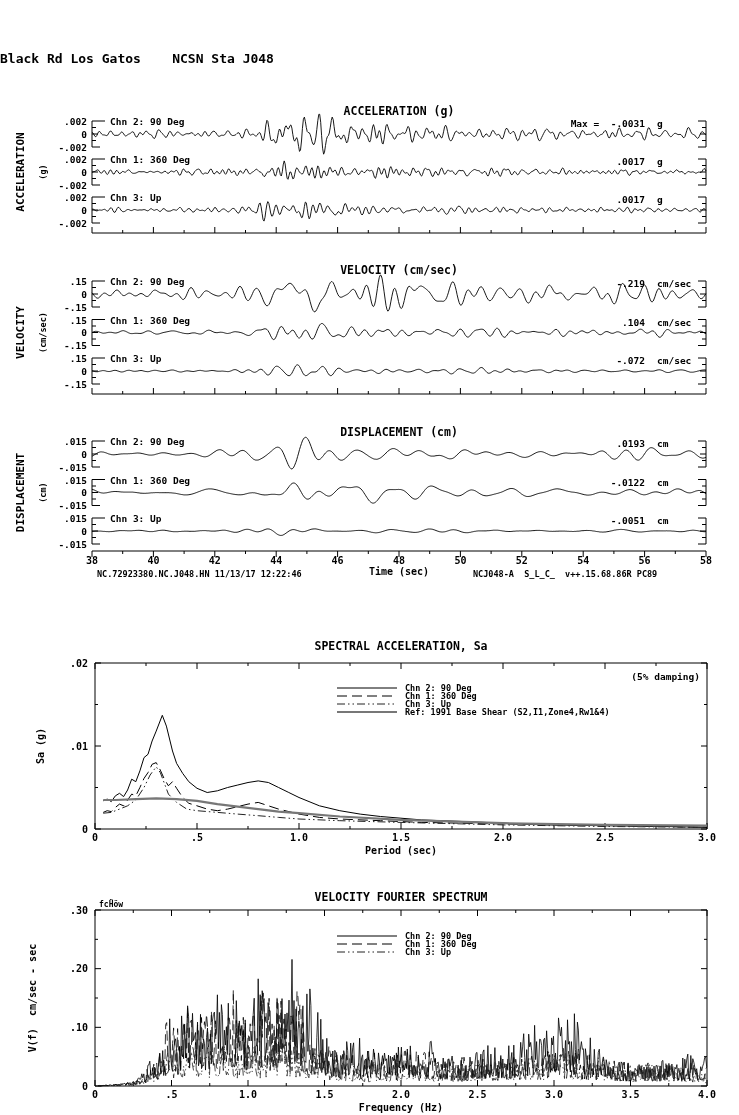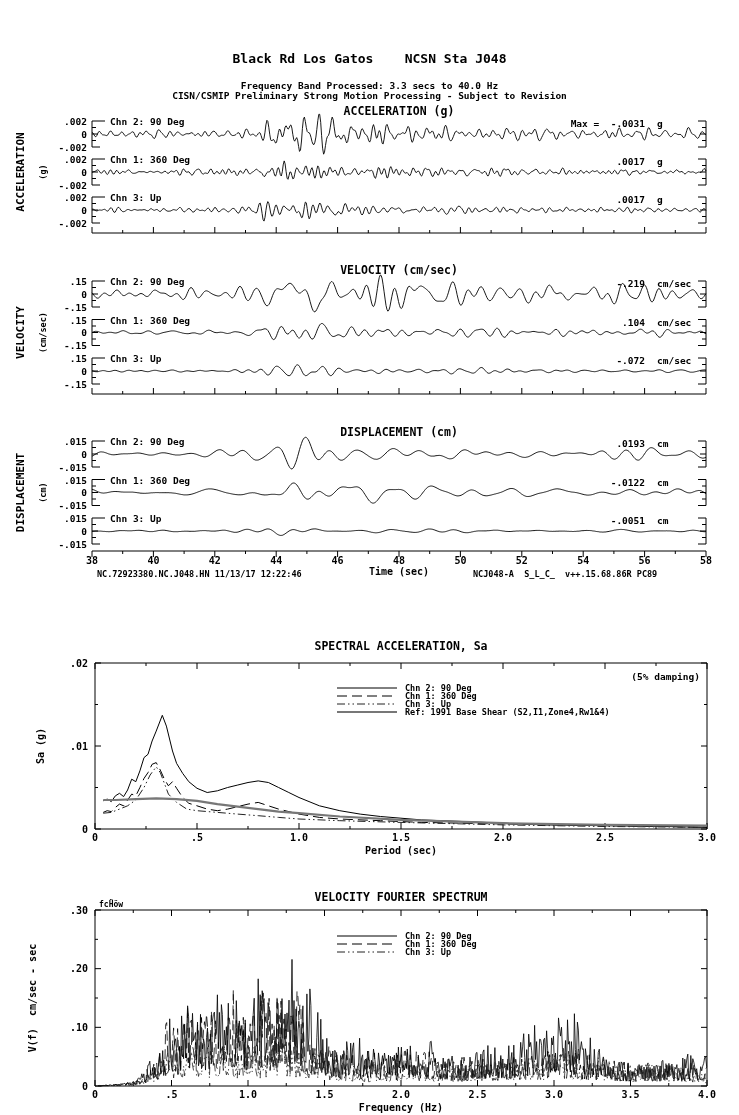--- a/index.html
+++ b/index.html
@@ -1,31 +1,29 @@
 <!DOCTYPE html>
 <html><head>
 <meta charset="utf-8">
 <style>
   *{margin:0;padding:0;box-sizing:border-box}
   html,body{background:#fff}
   .page{position:relative;width:739px;height:1115px;background:#ffffff;color:#000;
         font-family:"DejaVu Sans Mono",monospace;overflow:hidden}
-  .hdr{position:absolute;left:0;width:739px;text-align:center;font-weight:bold;white-space:pre;color:#000}
+  .hdr{position:absolute;left:0;width:739px;font-weight:bold;white-space:pre;color:#000}
   .h-lg{font-size:13px;line-height:13px}
   .h-sm{font-size:9.5px;line-height:10px}
   #fig{position:absolute;left:0;top:0}
   #fig text{font-family:"DejaVu Sans Mono",monospace;font-weight:bold;fill:#000;white-space:pre}
 </style>
 </head>
 <body>
 
 <div class="page">
   <div class="hdr h-lg" style="top:52px">Black Rd Los Gatos    NCSN Sta J048</div>
-  <div class="hdr h-sm" style="top:81px">Frequency Band Processed: 3.3 secs to 40.0 Hz</div>
-  <div class="hdr h-sm" style="top:91px">CISN/CSMIP Preliminary Strong Motion Processing - Subject to Revision</div>
   <svg id="fig" width="739" height="1115">
       <text x="399" y="115" font-size="11.5" text-anchor="middle">ACCELERATION (g)</text>
       <text x="24" y="172" font-size="11" text-anchor="middle" transform="rotate(-90 24 172)">ACCELERATION</text>
       <text x="46" y="172" font-size="8.5" text-anchor="middle" transform="rotate(-90 46 172)">(g)</text>
       <line x1="92" y1="121" x2="92" y2="147" stroke="#000" stroke-width="1"></line>
       <line x1="92" y1="121" x2="105" y2="121" stroke="#000" stroke-width="1"></line>
       <line x1="92" y1="127.5" x2="96" y2="127.5" stroke="#000" stroke-width="1"></line>
       <line x1="92" y1="134" x2="98" y2="134" stroke="#000" stroke-width="1"></line>
       <line x1="92" y1="140.5" x2="96" y2="140.5" stroke="#000" stroke-width="1"></line>
       <line x1="92" y1="147" x2="100" y2="147" stroke="#000" stroke-width="1"></line>

